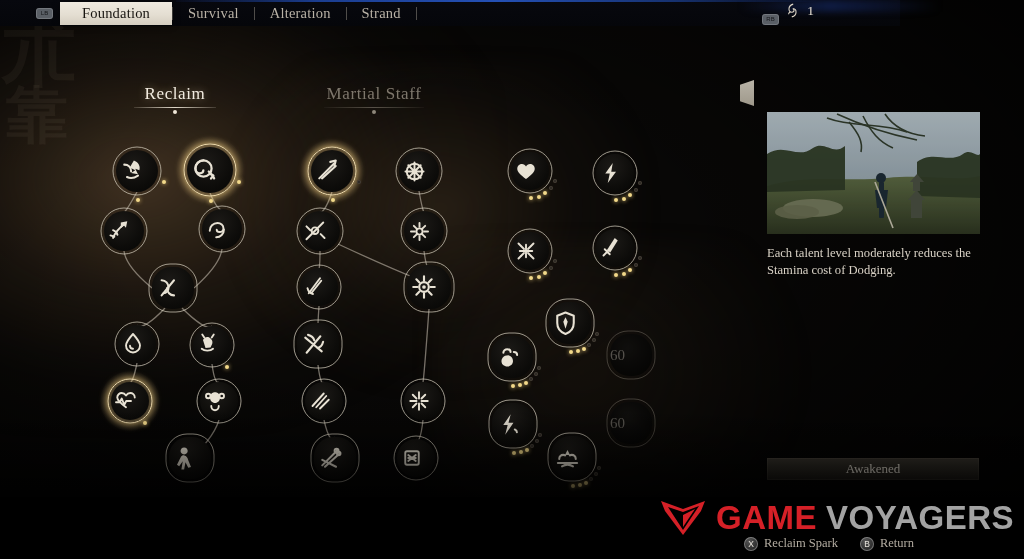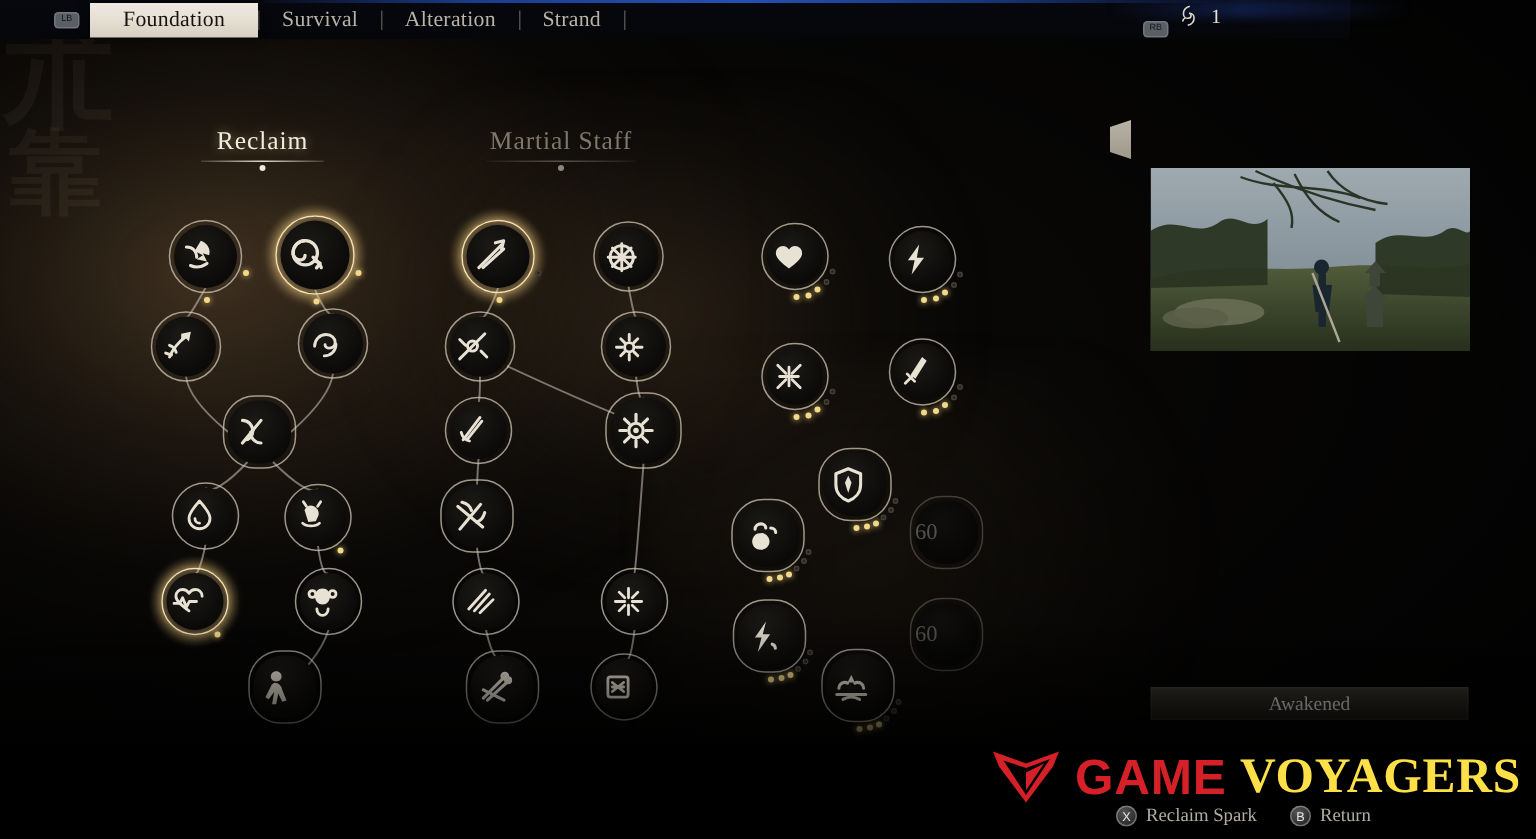--- a/index.html
+++ b/index.html
@@ -99,21 +99,21 @@
     display:flex;align-items:center;justify-content:center;
     box-shadow:inset 0 0 0 1px rgba(150,140,120,0.12);}
   .awakened span{font-size:13px;color:#ece6da;}
 
   
   .footer{position:absolute;left:0;bottom:0;width:1024px;height:62px;background:#000;}
   .brand{position:absolute;right:10px;bottom:22px;display:flex;align-items:center;gap:9px;}
   .brand .chev{width:48px;height:38px;}
   .brand .btxt{font-family:"Liberation Sans",sans-serif;font-weight:700;font-size:33px;letter-spacing:.5px;}
   .brand .bgame{color:#d52027;}
-  .brand .bvoy{color:#fde047;font-family:Liberation Serif, serif;}
+  .brand .bvoy{color:#a3a3a3;}
   .prompts{position:absolute;right:110px;bottom:8px;display:flex;align-items:center;gap:22px;}
   .prompt{display:flex;align-items:center;gap:6px;}
   .pbtn{width:14px;height:14px;border-radius:50%;
     background:radial-gradient(circle at 38% 32%,#555,#2a2a2a 70%,#141414 100%);
     box-shadow:inset 0 0 0 1px rgba(200,200,200,.45);
     display:flex;align-items:center;justify-content:center;
     font-family:"Liberation Sans",sans-serif;font-size:8.5px;color:#e8e4dc;}
   .plabel{font-size:12.5px;color:#b3aca1;}
 </style>
 </head>
@@ -627,20 +627,21 @@
         <g fill="#4a4f42">
           <rect x="144" y="88" width="11" height="18"></rect>
           <path d="M141 88 L158 88 L149.5 78Z"></path>
           <rect x="146" y="70" width="7" height="9"></rect>
           <path d="M143 70 L157 70 L150 62Z"></path>
         </g>
         <rect width="213" height="122" fill="#0a1008" opacity="0.14"></rect>
       </svg>
     </div>
 
+    <div class="panel-desc">Each talent level moderately reduces the Stamina cost of Dodging.</div>
 
     <div class="awakened">
       <span>Awakened</span>
     </div>
   </div>
 
   <div class="bg-bottomfade"></div>
 
   <div class="footer">
     <div class="prompts">

